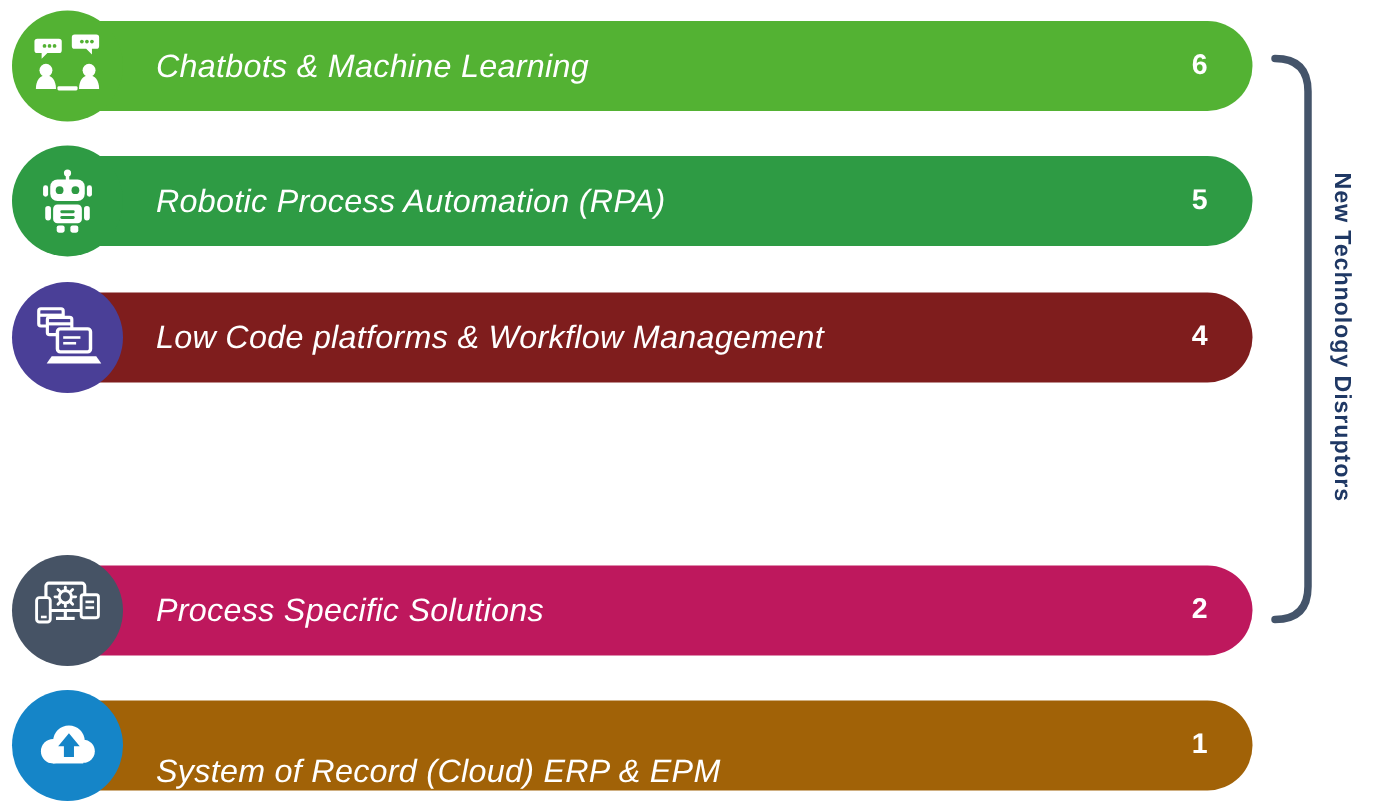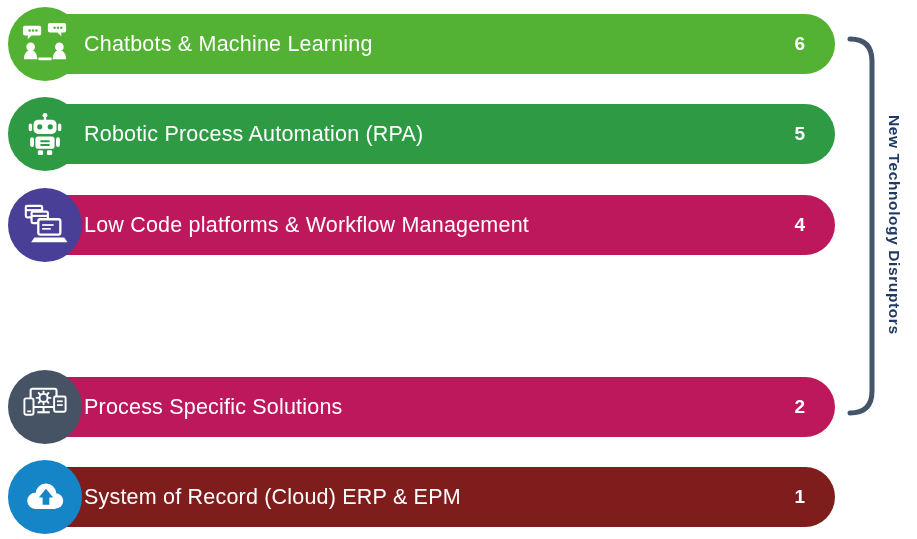--- a/index.html
+++ b/index.html
@@ -10,22 +10,23 @@
   .stack{position:absolute;left:0;top:0;width:917px;height:539px;}
   .row{
     position:absolute;left:12px;width:823px;height:60px;border-radius:30px;
     display:flex;align-items:center;
   }
   .icon-circle{
     position:absolute;left:-4px;top:-7px;width:74px;height:74px;border-radius:50%;
     display:flex;align-items:center;justify-content:center;
   }
   .bar-label{
-    margin-left:72px;color:#ffffff;font-size:21.5px;letter-spacing:0.2px;
+    margin-left:92px;color:#ffffff;font-size:21.5px;letter-spacing:0.2px;
     white-space:nowrap;
+    font-style:italic;
   }
   .bar-number{
     position:absolute;right:30px;top:50%;transform:translateY(-50%);
     color:#ffffff;font-size:19px;font-weight:bold;
   }
   .wfill{fill:#ffffff;}
   .wstroke{stroke:#ffffff;}
   .bracket-svg{position:absolute;left:844px;top:34px;}
   .bracket-label{
     position:absolute;left:874px;top:34px;height:382px;width:40px;
@@ -77,21 +78,21 @@
         <rect class="wfill" x="8.5" y="27.5" width="4" height="10" rx="2"></rect>
         <rect class="wfill" x="35.5" y="27.5" width="4" height="10" rx="2"></rect>
         <rect class="wfill" x="16.5" y="41" width="5.5" height="5" rx="1.5"></rect>
         <rect class="wfill" x="26" y="41" width="5.5" height="5" rx="1.5"></rect>
       </svg>
     </div>
     <div class="bar-label">Robotic Process Automation (RPA)</div>
     <div class="bar-number">5</div>
   </div>
 
-  <div class="row" style="top: 195px; background: #be185d;">
+  <div class="row" style="top: 195px; background: #7f1d1d;">
     <div class="icon-circle" style="background: rgb(74, 63, 151);">
       <svg viewBox="0 0 48 48" width="46" height="46">
         <rect class="wstroke" x="4" y="4" width="17" height="12" rx="1.5" fill="none" stroke-width="2.2"></rect>
         <line class="wstroke" x1="4" y1="8.5" x2="21" y2="8.5" stroke-width="2.2"></line>
         <rect class="accent wstroke" x="10" y="10" width="17" height="12" rx="1.5" stroke-width="2.2" fill="#4A3F97"></rect>
         <line class="wstroke" x1="10" y1="14.5" x2="27" y2="14.5" stroke-width="2.2"></line>
         <rect class="accent wstroke" x="17" y="18" width="23" height="16" rx="2" stroke-width="2.4" fill="#4A3F97"></rect>
         <line class="wstroke" x1="21" y1="24" x2="33" y2="24" stroke-width="1.8"></line>
         <line class="wstroke" x1="21" y1="28" x2="30" y2="28" stroke-width="1.8"></line>
         <path class="wfill" d="M13 37 h31 l3.5 5 h-38 z"></path>
@@ -123,21 +124,21 @@
         <line class="wstroke" x1="5.5" y1="28.5" x2="9.5" y2="28.5" stroke-width="1.8"></line>
         <rect class="accent wstroke" x="33.5" y="13" width="12" height="16" rx="1.5" stroke-width="2" fill="#465365"></rect>
         <line class="wstroke" x1="36.5" y1="18" x2="42.5" y2="18" stroke-width="1.8"></line>
         <line class="wstroke" x1="36.5" y1="22" x2="42.5" y2="22" stroke-width="1.8"></line>
       </svg>
     </div>
     <div class="bar-label">Process Specific Solutions</div>
     <div class="bar-number">2</div>
   </div>
 
-  <div class="row" style="top: 467px; background: #7f1d1d;">
+  <div class="row" style="top: 467px; background: #a16207; align-items: flex-end;">
     <div class="icon-circle" style="background: rgb(21, 133, 200);">
       <svg viewBox="0 0 48 48" width="46" height="46">
         <circle class="wfill" cx="14" cy="28" r="8.5"></circle>
         <circle class="wfill" cx="25" cy="21" r="11"></circle>
         <circle class="wfill" cx="35" cy="28" r="8"></circle>
         <rect class="wfill" x="14" y="27" width="21" height="9.5"></rect>
         <path class="accent" d="M25 15.5 L17.5 24.5 h4 v7.5 h7 v-7.5 h4 z" fill="#1585C8"></path>
       </svg>
     </div>
     <div class="bar-label">System of Record (Cloud) ERP &amp; EPM</div>

